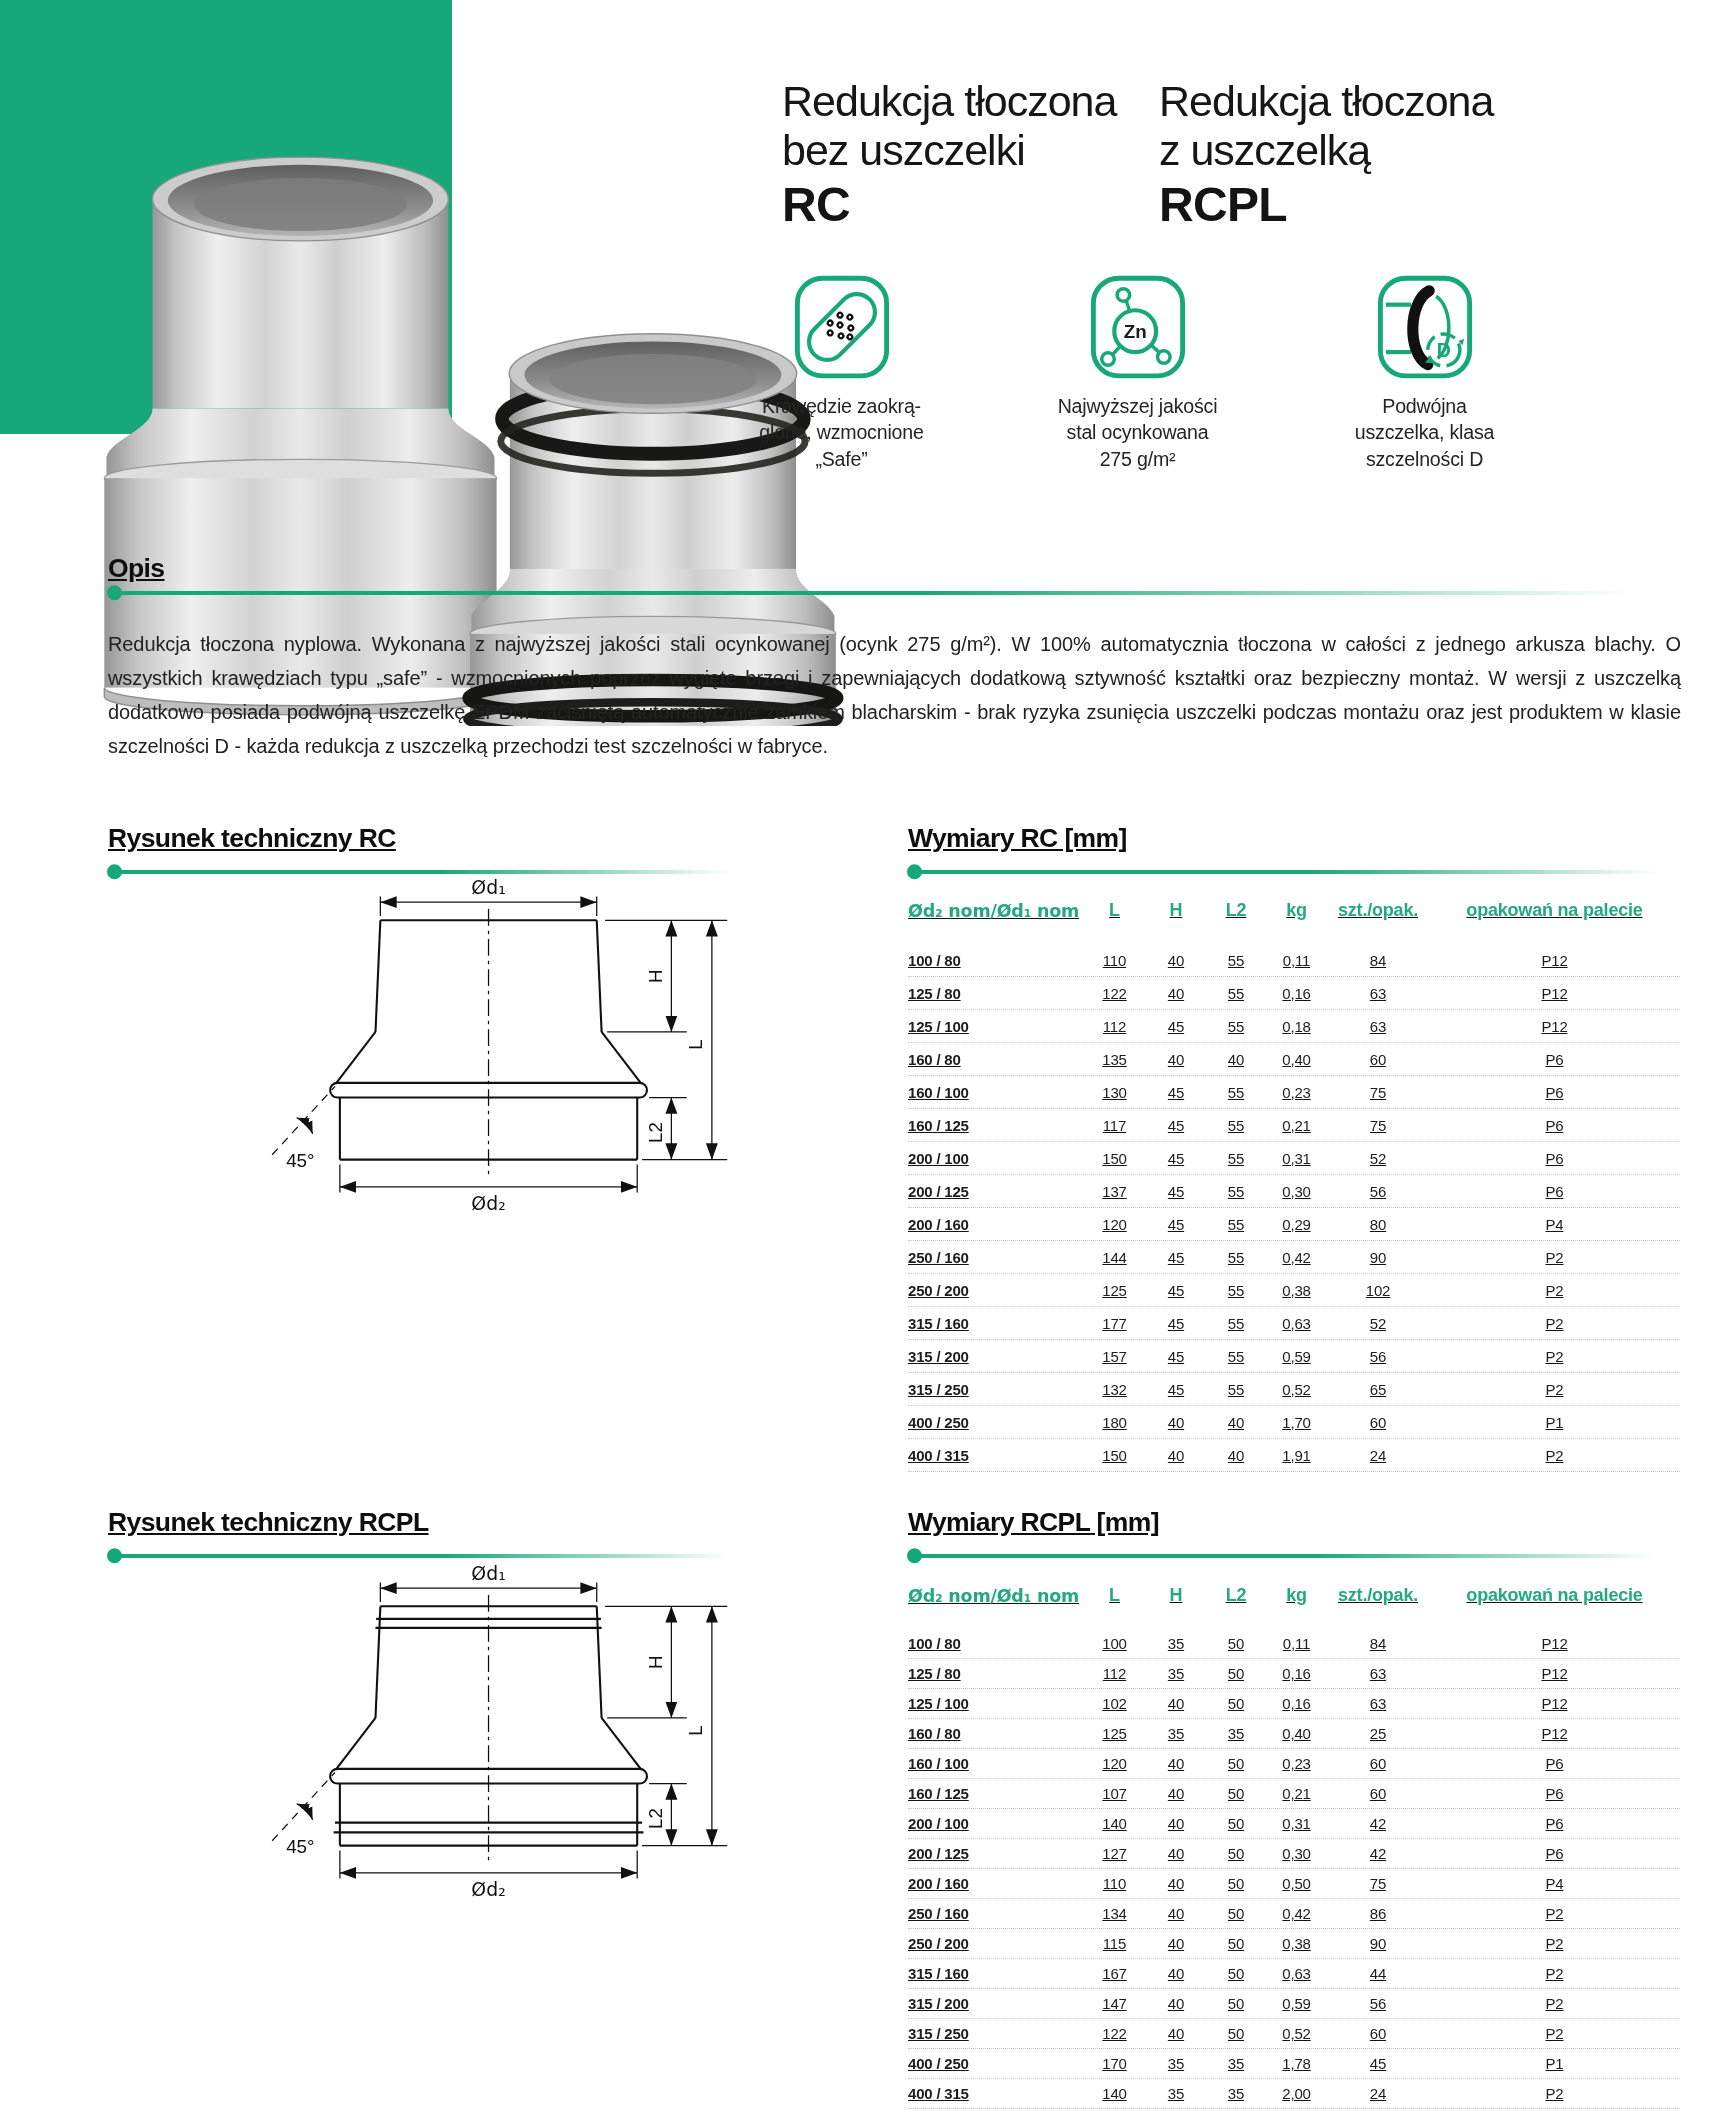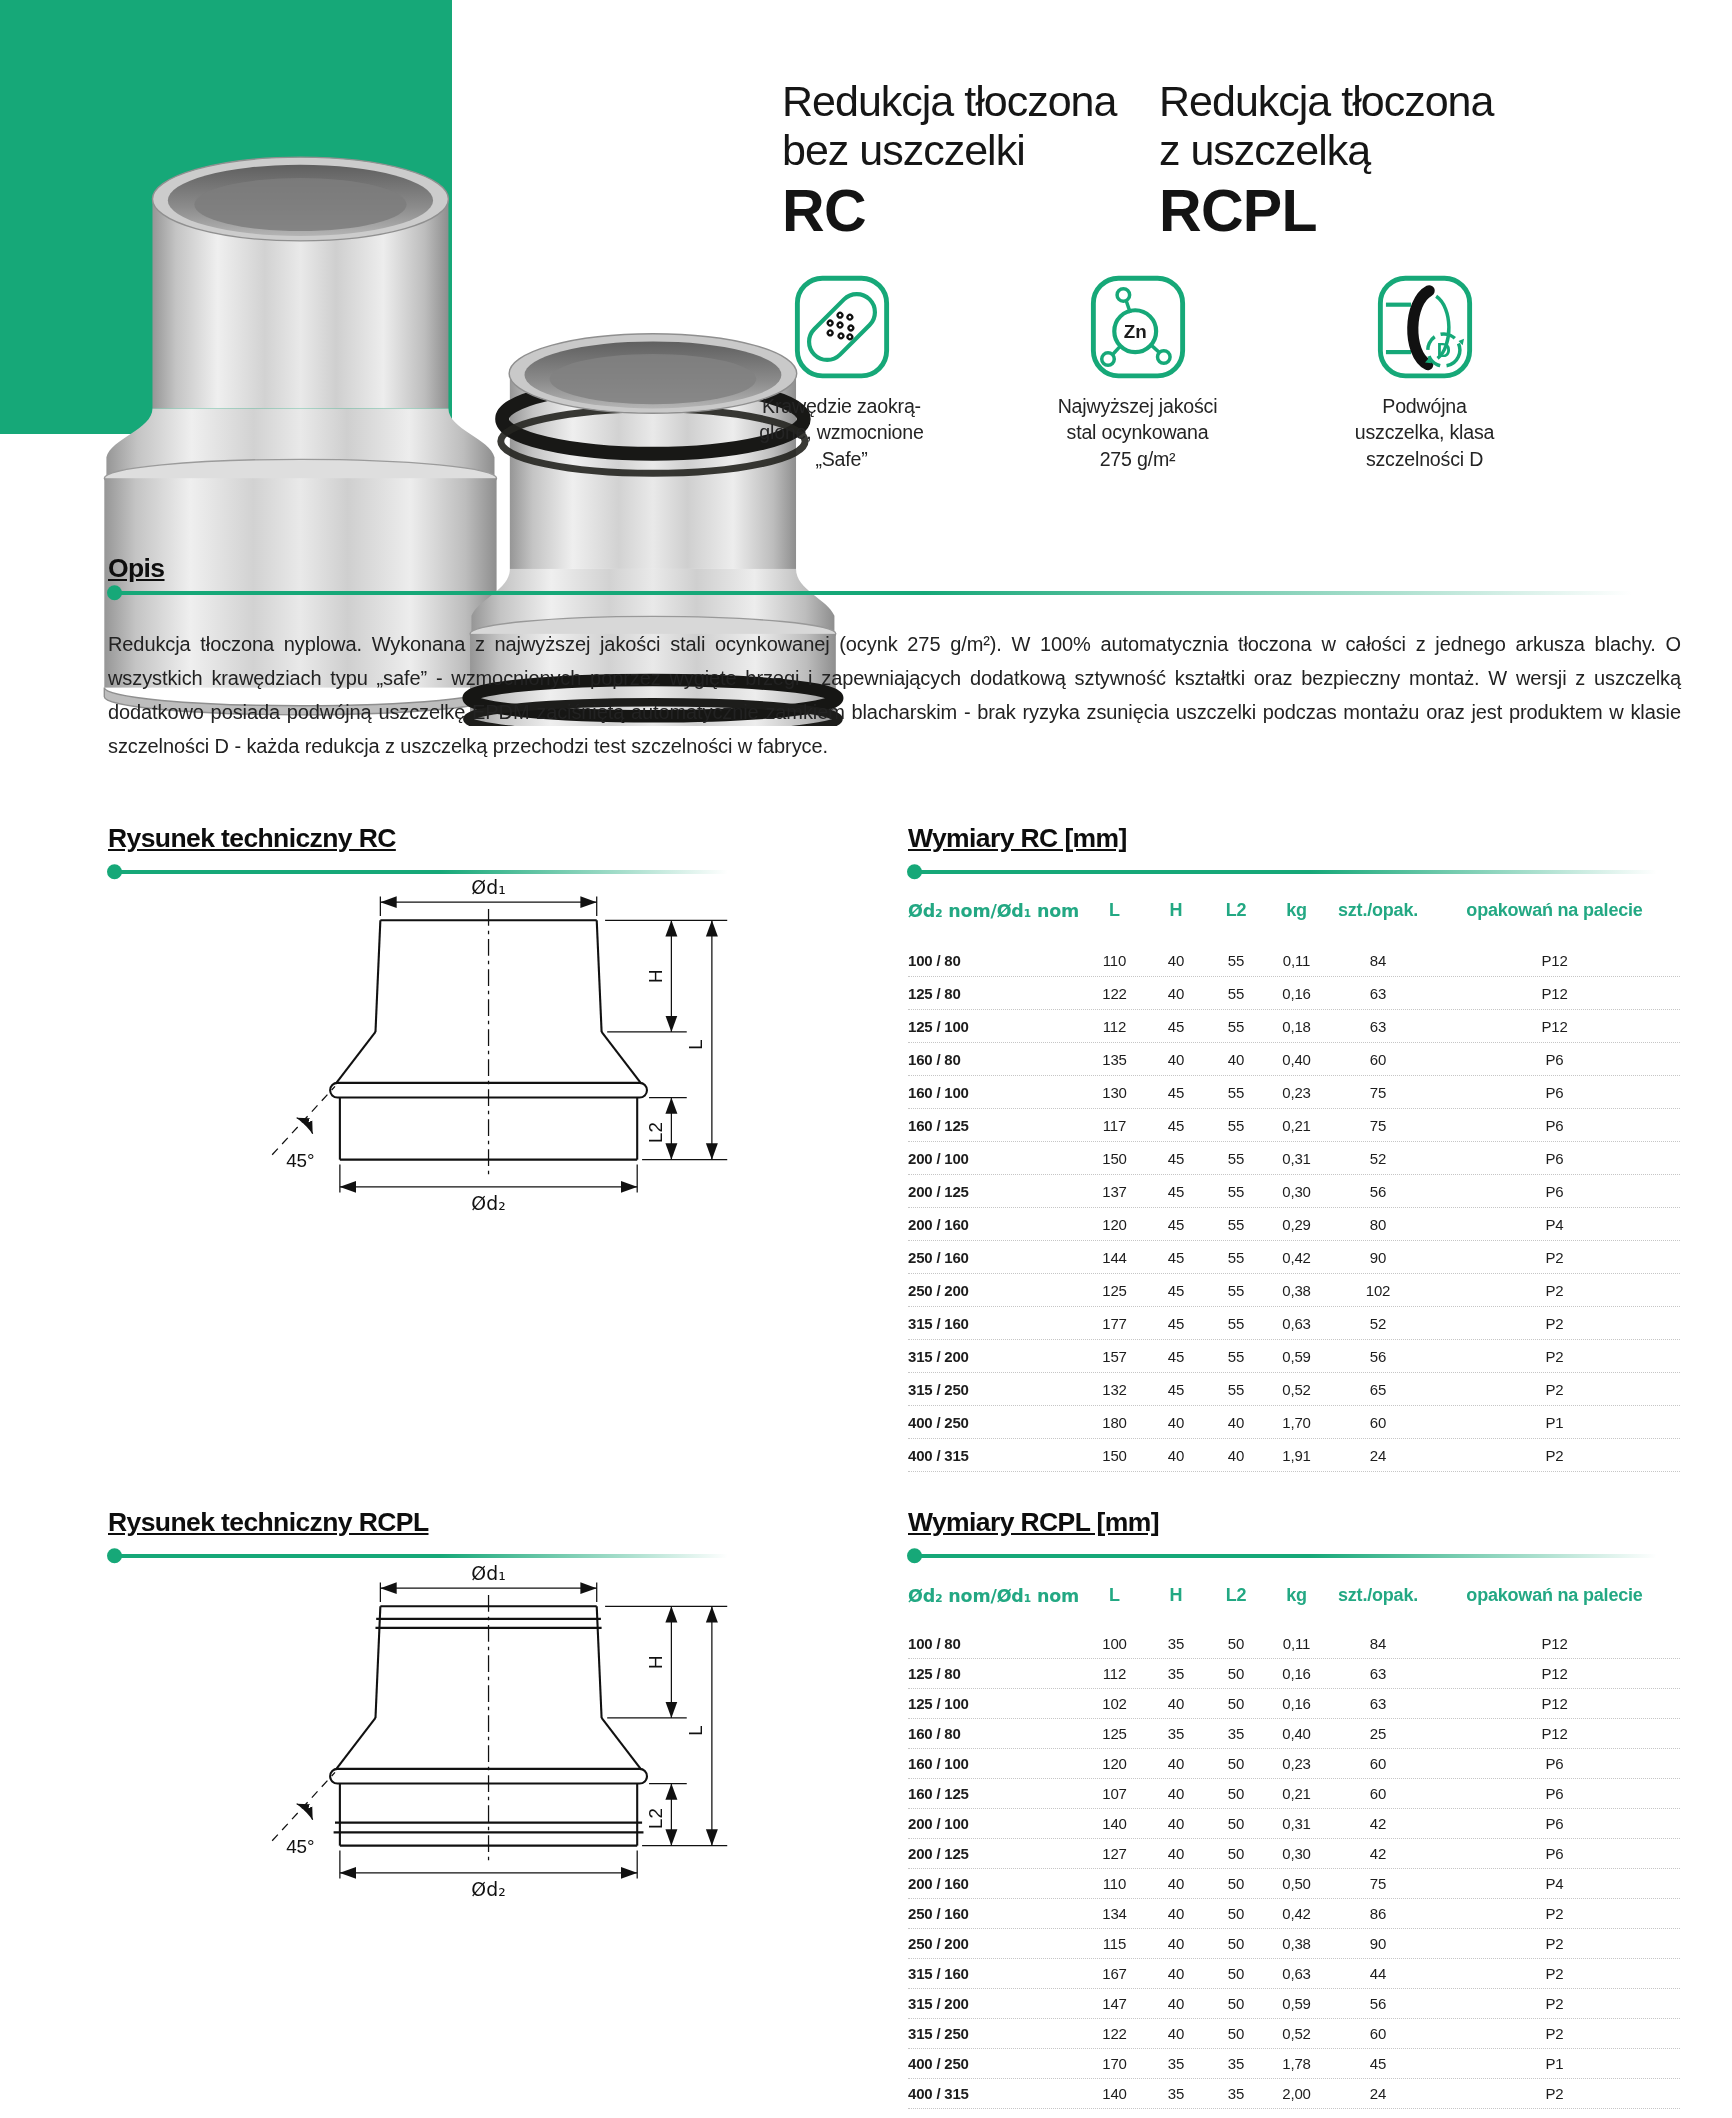--- a/index.html
+++ b/index.html
@@ -13,36 +13,36 @@
   body{
     width:1732px;height:2119px;position:relative;overflow:hidden;
     font-family:"Liberation Sans",sans-serif;color:var(--ink);
   }
   .abs{position:absolute;}
   
   .green-block{left:0;top:0;width:452px;height:434px;background:var(--brand);}
   .photo{left:21px;top:28px;}
   .product-title{top:77px;}
   .pt-line{font-size:43px;line-height:49px;font-weight:400;color:#161616;letter-spacing:-1px;white-space:nowrap;}
-  .pt-code{font-size:59px;line-height:52px;font-weight:bold;margin-top:10px;letter-spacing:-0.7px;}
+  .pt-code{font-size:48px;line-height:52px;font-weight:bold;margin-top:4px;letter-spacing:-0.7px;}
   .title-1{left:782px;}
   .title-2{left:1159px;}
   .feature{top:274px;width:237px;display:flex;flex-direction:column;align-items:center;}
   .feature-1{left:723px;justify-content:center;}
   .feature-2{left:1019px;}
   .feature-3{left:1306px;}
   .caption{margin-top:12.6px;font-size:19.6px;line-height:26.5px;text-align:center;white-space:pre-line;color:#242424;letter-spacing:-0.2px;}
   
   .h2{font-size:26.5px;font-weight:bold;color:#0e0e0e;letter-spacing:-0.6px;white-space:nowrap;text-decoration:underline;}
   .divider{height:3.5px;background:linear-gradient(90deg,var(--brand) 0%,var(--brand) 52%,rgba(22,168,120,0.35) 82%,rgba(22,168,120,0) 97%);}
   .divider .dot{position:absolute;left:-1.4px;top:50%;transform:translateY(-50%);width:15.4px;height:15.4px;border-radius:50%;background:var(--brand);}
   
   .desc{width:1573px;font-size:20px;line-height:34px;text-align:justify;color:#222222;letter-spacing:-0.1px;}
   
-  .dims-table{width:772px;}
+  .dims-table{width:772px;text-decoration:underline;}
   .thead,.trow{display:grid;grid-template-columns:175px 63px 60px 60px 61px 102px 251px;align-items:center;}
   .thead{height:31px;margin-bottom:18px;color:var(--thead);font-weight:bold;font-size:18px;letter-spacing:-0.2px;}
   .thead span,.trow span{display:block;text-align:center;}
   .thead .c0,.trow .c0{text-align:left;}
   .trow{height:32px;border-bottom:1.4px dotted var(--dot);font-size:15px;color:#1d1d1d;letter-spacing:-0.2px;}
   .trow .c0{font-weight:bold;}
   .table-tight .trow{height:29px;}
   .dj{font-family:"DejaVu Sans","Liberation Sans",sans-serif;font-size:17.5px;}
   
   svg text{font-family:"Liberation Sans",sans-serif;}

